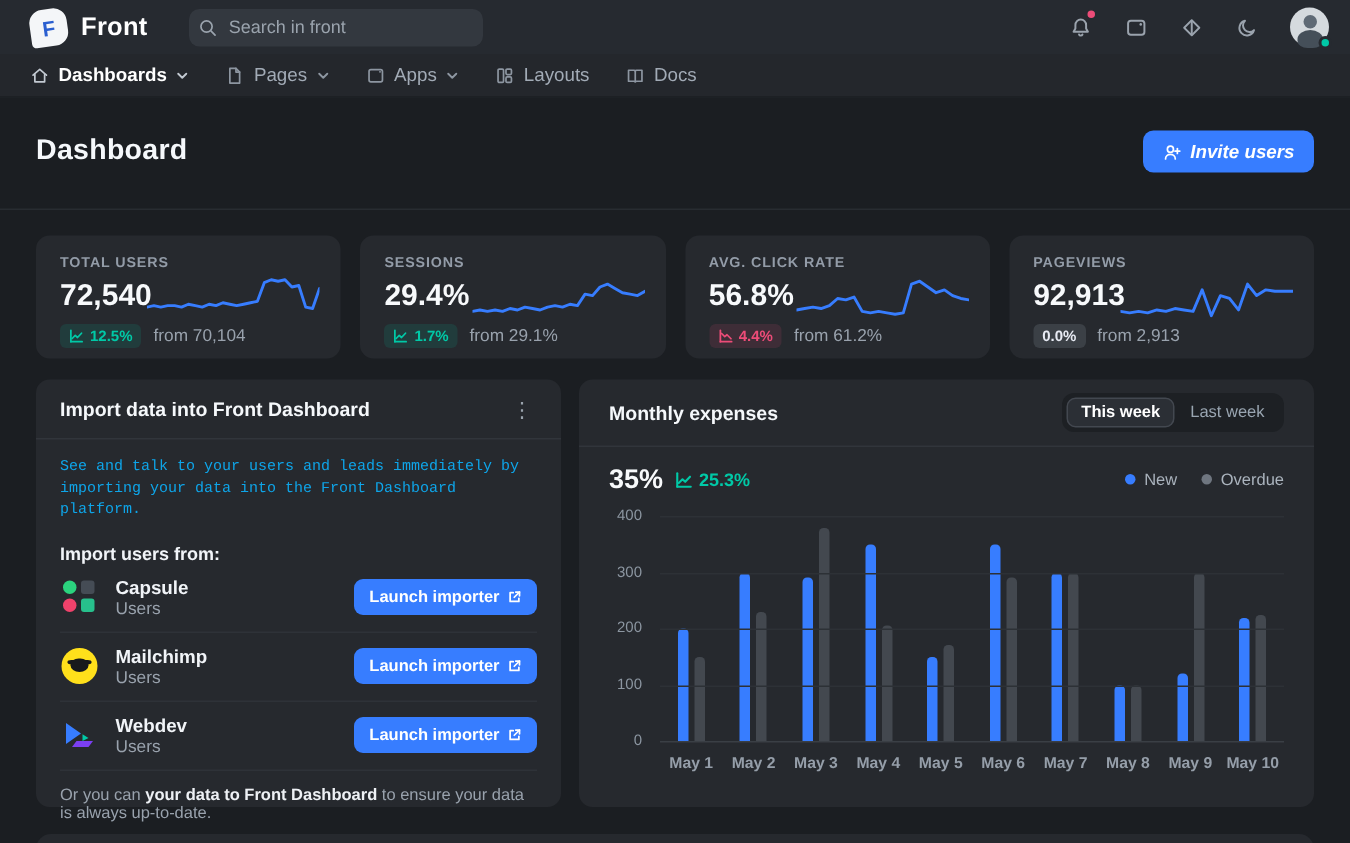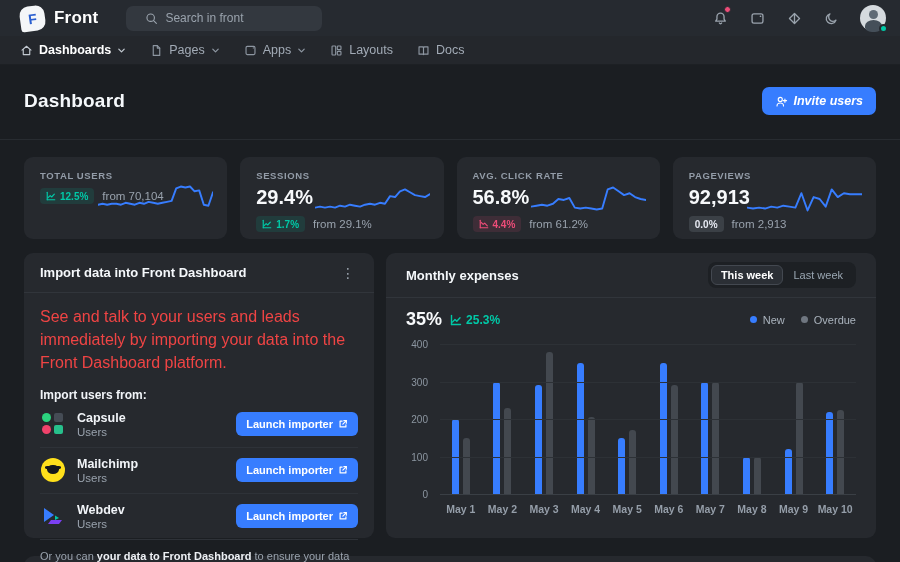--- a/index.html
+++ b/index.html
@@ -4,21 +4,21 @@
 <style>
   * { margin:0; padding:0; box-sizing:border-box; }
   html,body { width:900px; height:562px; overflow:hidden; }
   body { background:#1b1e22; font-family:"Liberation Sans","DejaVu Sans",sans-serif; color:#e7eaf3; }
 
   
   .topbar { height:36px; background:#262a30; display:flex; align-items:center; padding:0 14px 0 20px; }
   .logo { width:25px; height:25px; background:#f4f6f8; border-radius:9px 9px 9px 3px; transform:rotate(-8deg);
           display:flex; align-items:center; justify-content:center; font-weight:bold; color:#2a5fd0; font-size:14px; }
   .brand { font-size:17px; font-weight:bold; color:#fff; margin-left:9px; letter-spacing:.2px; }
-  .search { margin-left:28px; width:196px; height:25px; background:#33383f; border-radius:7px; display:flex; align-items:center; padding:0 19px; }
+  .search { margin-left:28px; width:196px; height:25px; background:#33383f; border-radius:7px; display:flex; align-items:center; padding:0 6px; }
   .search svg { flex:none; }
   .search input { background:transparent; border:none; outline:none; color:#cfd6de; font-size:12px; margin-left:7px; width:150px; font-family:inherit; }
   .search input::placeholder { color:#9aa3ad; }
   .top-actions { margin-left:auto; display:flex; align-items:center; gap:13px; }
   .icon-btn { position:relative; width:24px; height:24px; display:flex; align-items:center; justify-content:center; border-radius:6px; cursor:pointer; }
   .icon-btn svg { stroke:#9aa3ad; }
   .notif-dot { position:absolute; top:0; right:1px; width:7px; height:7px; border-radius:50%; background:#ed4c78; border:1.5px solid #262a30; }
   .avatar { position:relative; width:26px; height:26px; border-radius:50%; background:#d5dade; margin-left:4px; overflow:visible; cursor:pointer; }
   .avatar::before { content:""; position:absolute; top:5px; left:8.5px; width:9px; height:9px; border-radius:50%; background:#5f6a75; }
   .avatar::after { content:""; position:absolute; top:15px; left:4.5px; width:17px; height:12px; border-radius:50% 50% 40% 40%; background:#454f59; }
@@ -54,21 +54,21 @@
   .main-row { display:flex; gap:12px; margin:14px 24px 0; }
   .card { background:#26292e; border-radius:9px; }
   .card-header { display:flex; align-items:center; justify-content:space-between; border-bottom:1px solid #31353b; }
   .card-title { font-size:13px; font-weight:bold; color:#f5f8fb; }
 
   
   .import-card { width:350px; height:285px; }
   .import-card .card-header { padding:12px 16px; }
   .kebab { color:#9aa3ad; font-size:14px; cursor:pointer; line-height:1; padding:0 3px; }
   .import-body { padding:12px 16px 0; }
-  .import-desc { font-size:16px; line-height:1.45; color:#ef4444; }
+  .import-desc { font-size:10px; line-height:1.45; color:#0ea5e9;font-family:Liberation Mono, monospace; }
   .import-sub { font-size:12px; font-weight:bold; color:#f1f4f8; margin-top:13px; }
   .import-row { display:flex; align-items:center; padding:9px 0; border-bottom:1px solid #2e3238; }
   .import-row:last-of-type { border-bottom:1px solid #2e3238; }
   .imp-icon { width:26px; height:26px; flex:none; display:flex; align-items:center; justify-content:center; }
   .capsule-grid { display:grid; grid-template-columns:10px 10px; grid-template-rows:10px 10px; gap:2px; }
   .cg1 { background:#2bd37e; border-radius:50%; width:9px; height:9px; }
   .cg2 { background:#454c55; width:9px; height:9px; border-radius:2px; }
   .cg3 { background:#f0426b; border-radius:50%; width:9px; height:9px; }
   .cg4 { background:#27c08c; width:9px; height:9px; border-radius:2px; }
   .mailchimp { width:24px; height:24px; background:#ffe01b; border-radius:50%; position:relative; }
@@ -218,20 +218,21 @@
         <line x1="10.2" y1="7" x2="14.2" y2="7"></line>
       </svg>
     <span>Invite users</span>
   </button>
 </div>
 
 <div class="stats-row">
 
   <div class="stat-card">
     <div class="stat-label">Total users</div>
+    <div class="stat-value">72,540</div>
     <div class="stat-foot">
       <span class="badge success">
         <svg class="ic" width="10" height="10" viewBox="0 0 12 12" stroke="#00c9a7">
             <path d="M1.5 10.5V1.5"></path>
             <path d="M1.5 10.5H10.5"></path>
             <path d="M2.5 8 5 5.5 6.8 7.2 10 3.8"></path>
           </svg>
         <span>12.5%</span>
       </span>
       <span class="stat-from">from 70,104</span>

